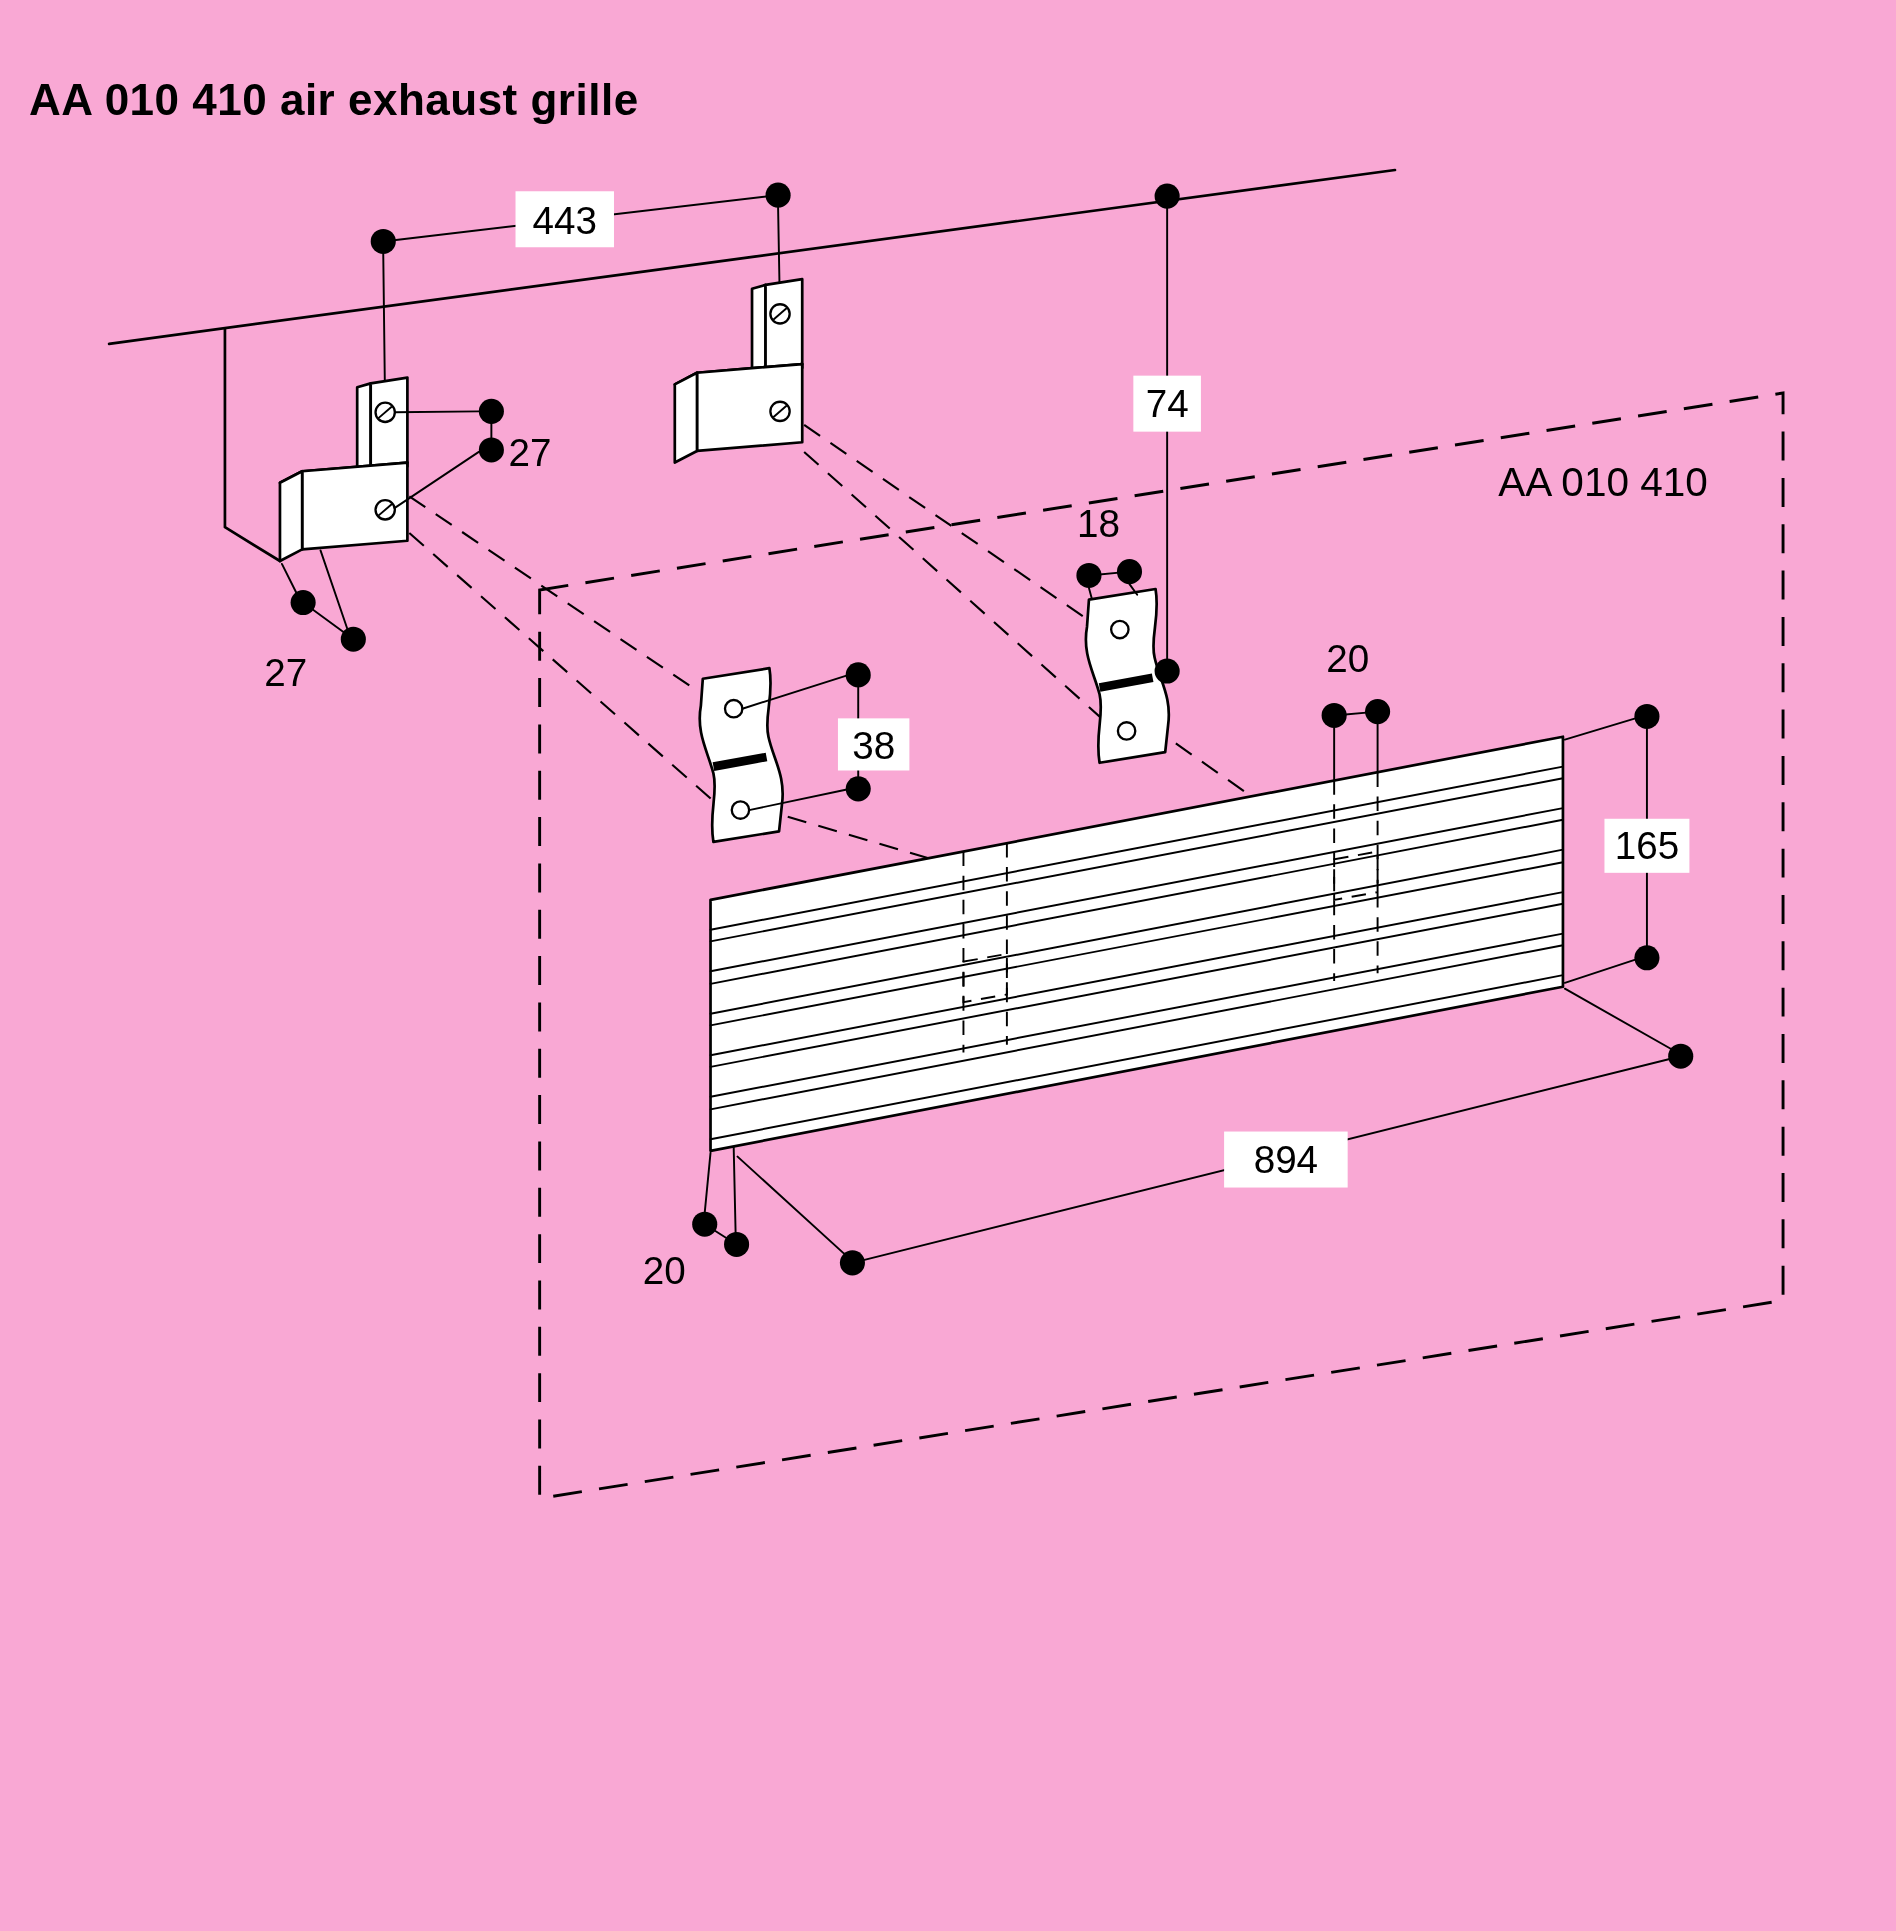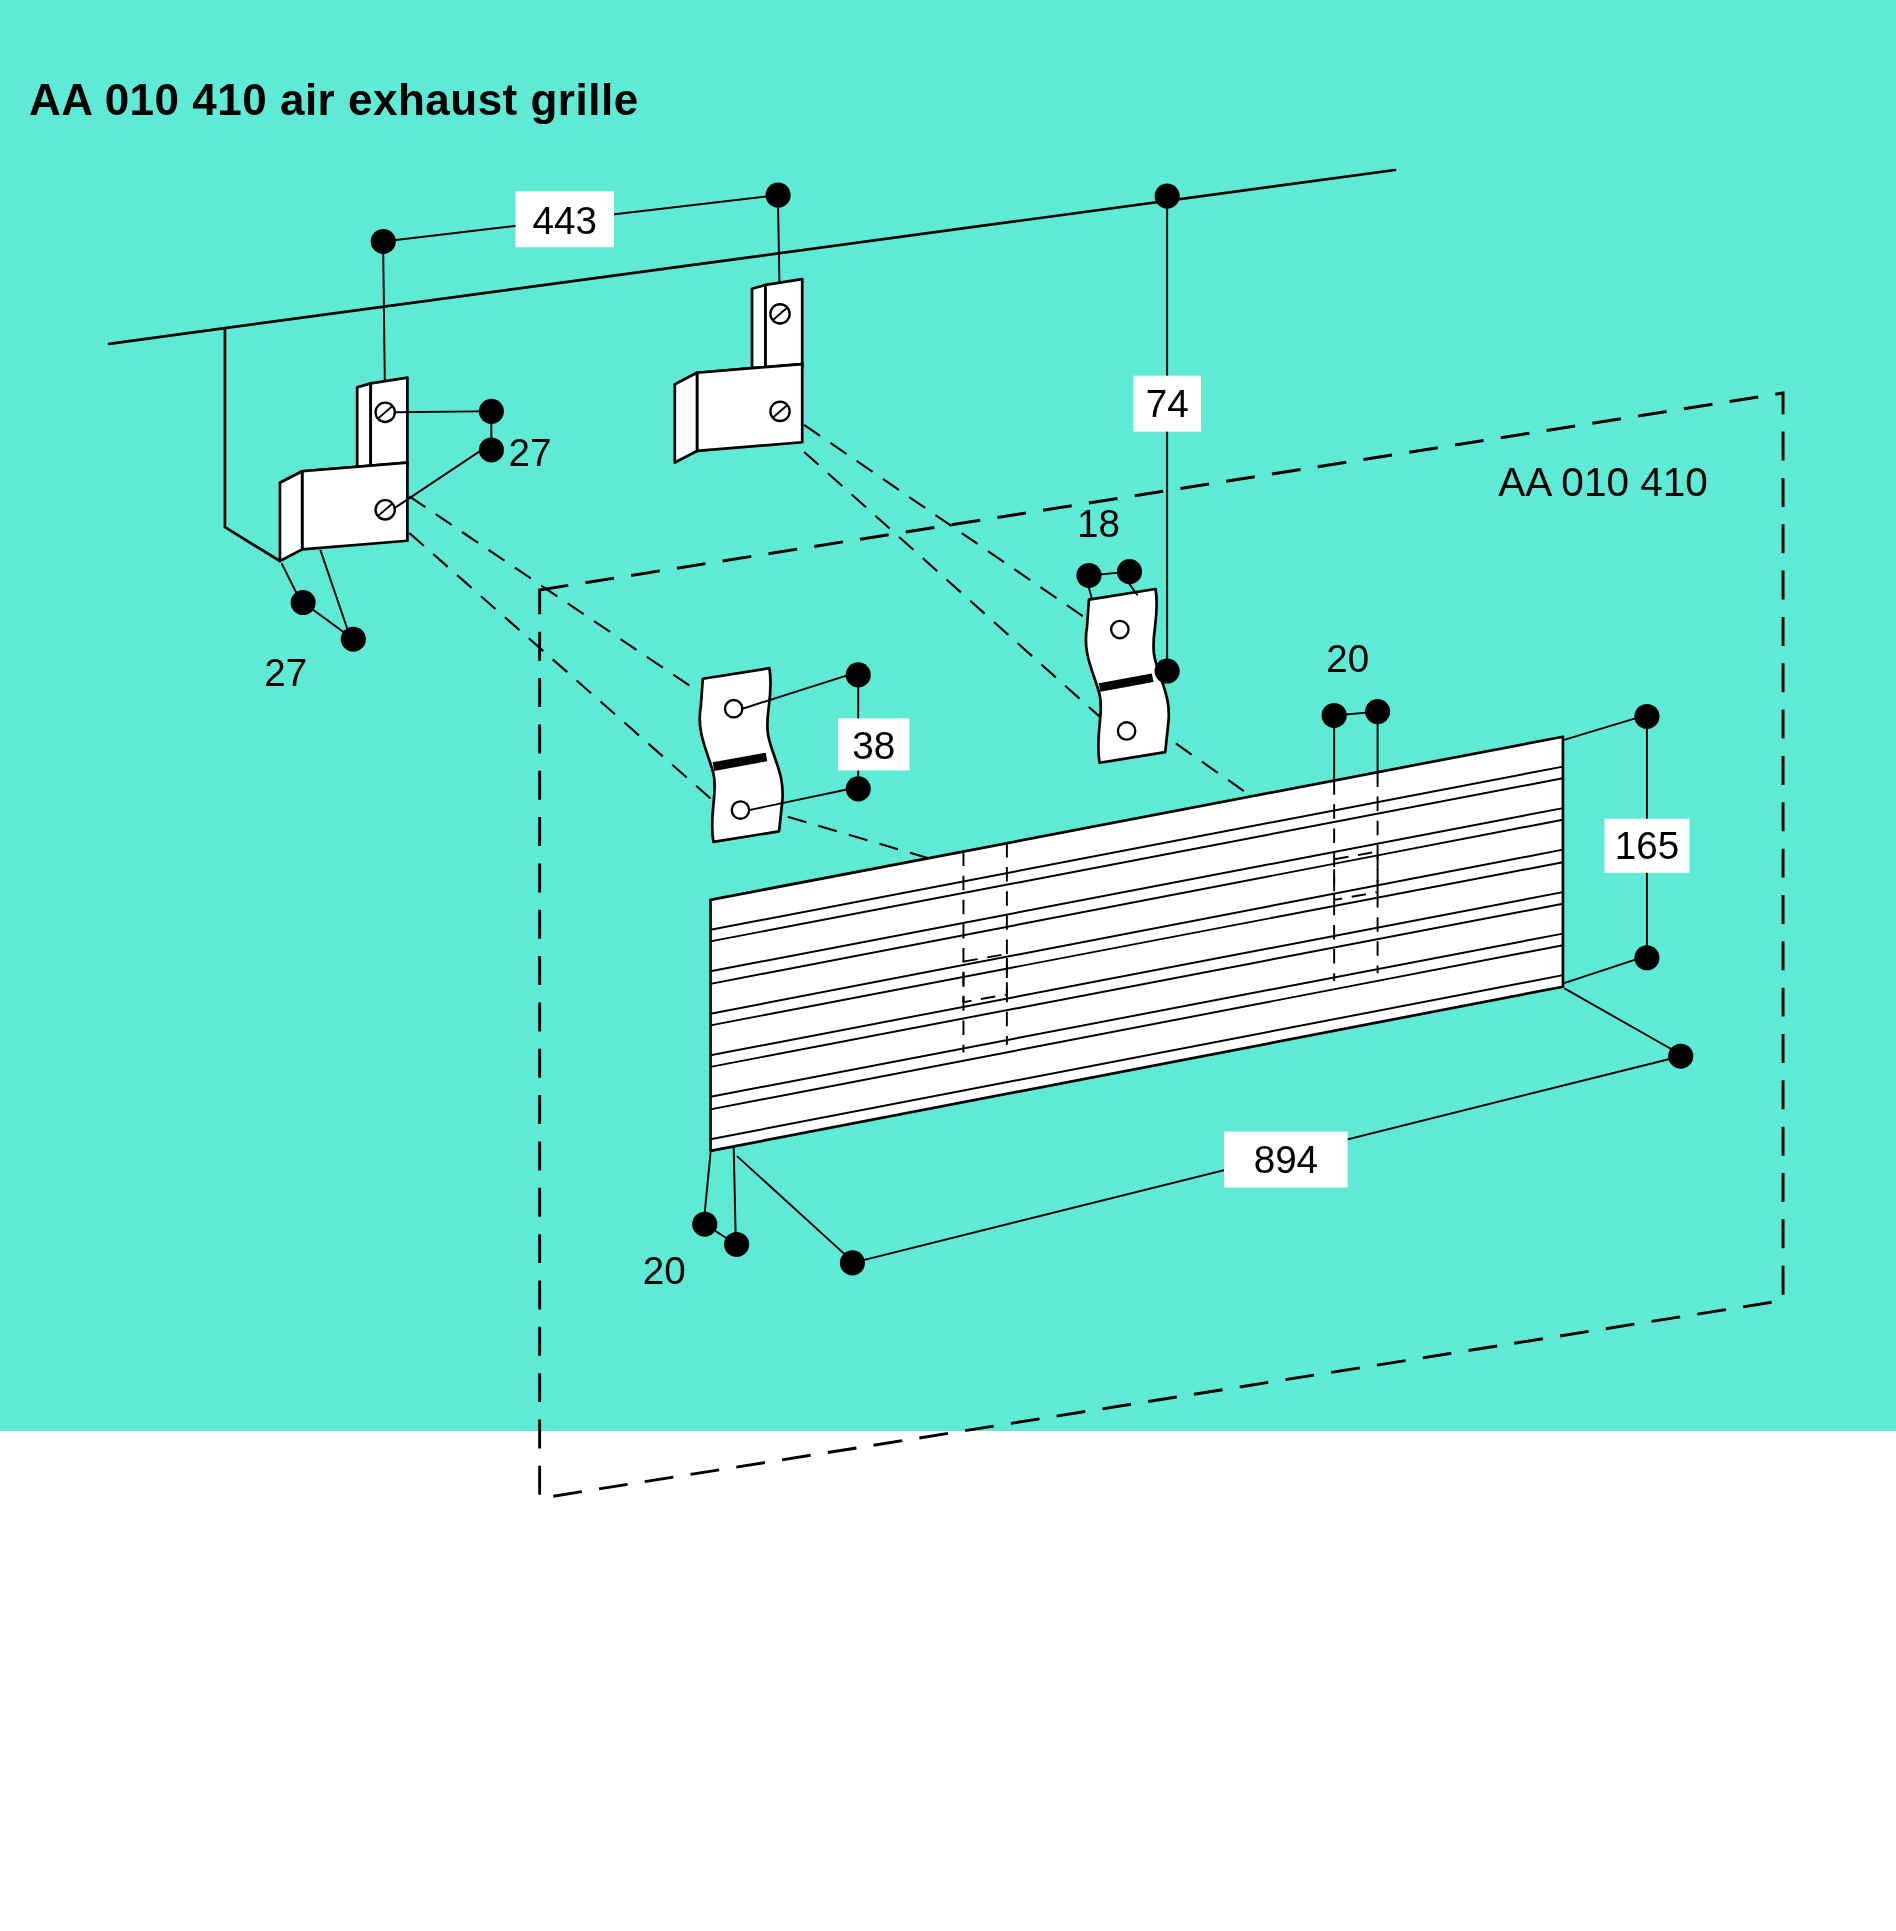--- a/index.html
+++ b/index.html
@@ -7,22 +7,22 @@
     padding: 0;
     background: #ffffff;
     width: 1896px;
     height: 1931px;
     overflow: hidden;
     font-family: "Liberation Sans", sans-serif;
   }
   .page {
     position: relative;
     width: 1896px;
-    height: 1431px;
-    background: #5eead4;
+    height: 1931px;
+    background: #f9a8d4;
   }
   .title {
     position: absolute;
     left: 29px;
     top: 75px;
     margin: 0;
     font-size: 44px;
     font-weight: bold;
     color: #000;
     letter-spacing: 0.5px;

